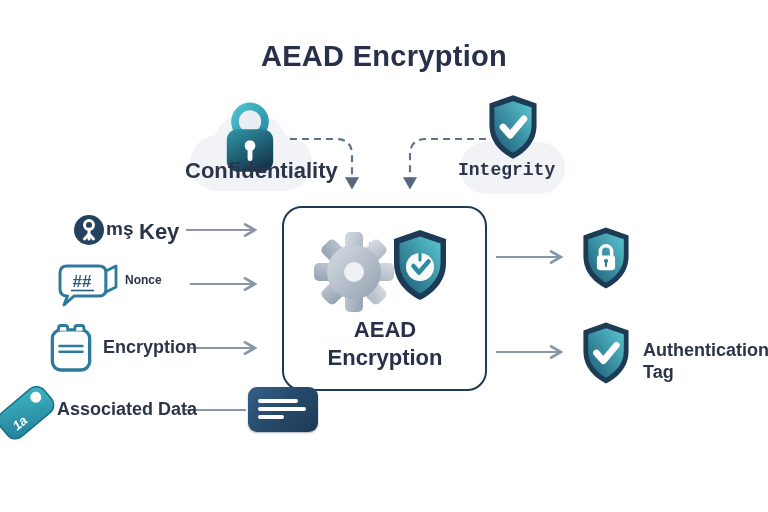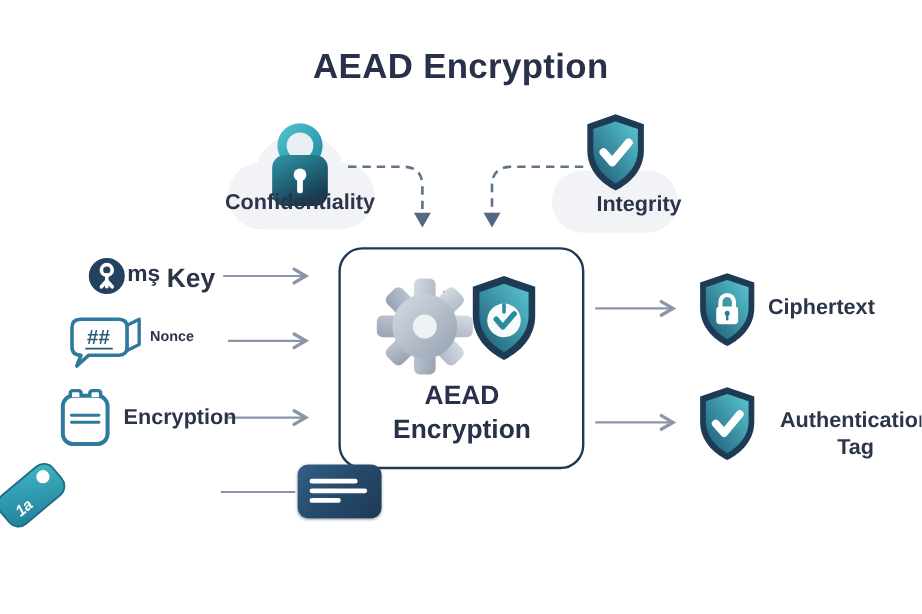--- a/index.html
+++ b/index.html
@@ -1,19 +1,19 @@
 <!DOCTYPE html>
 <html><head>
 <meta charset="utf-8">
 <style>
   html,body{margin:0;padding:0;background:#fff;}
   #canvas{position:relative;width:768px;height:512px;background:#ffffff;overflow:hidden;
           font-family:"Liberation Sans",sans-serif;color:#2b3449;}
   .abs{position:absolute;}
-  .lbl{font-weight:700;color:#2b3449;white-space:nowrap;text-align:center;}
+  .lbl{font-weight:700;color:#2b3449;white-space:nowrap;}
   #title{left:0;right:0;top:40px;text-align:center;font-size:29px;font-weight:700;
          color:#28304a;letter-spacing:.3px;}
   .blob{background:#f1f3f7;border-radius:30px;z-index:0;}
   .conn{left:0;top:0;z-index:2;pointer-events:none;}
   .z3{z-index:3;}
   #aead-box{left:282px;top:206px;width:201px;height:181px;border:2.5px solid #1e3a54;
             border-radius:20px;background:#ffffff;z-index:1;}
   #process-label{left:302px;top:316px;width:166px;text-align:center;font-size:22px;
                  font-weight:700;line-height:1.28;color:#28304a;z-index:3;}
   #auth-tag-label{white-space:normal;width:140px;line-height:1.2;}
@@ -79,28 +79,28 @@
   </svg>
 
   <div id="title" class="abs z3">AEAD Encryption</div>
 
   <svg class="abs z3" style="left:221px;top:93px;" width="58" height="84" viewBox="0 0 60 84">
     <circle cx="30" cy="28" r="15.5" fill="#e9eef2" stroke="url(#gShackle)" stroke-width="8"></circle>
     <rect x="6" y="36" width="48" height="44" rx="11" fill="url(#gLock)"></rect>
     <circle cx="30" cy="53" r="5.5" fill="#fff"></circle>
     <rect x="27.5" y="56" width="5" height="13" rx="2.5" fill="#fff"></rect>
   </svg>
-  <div class="abs z3 lbl" style="left:185px;top:158px;width:130px;text-align:center;font-size:18px;">Confidentiality</div>
+  <div class="abs z3 lbl" style="left:185px;top:158px;width:130px;text-align:center;font-size:22px;">Confidentiality</div>
 
   <svg class="abs z3" style="left:484px;top:92px;" width="58" height="70" viewBox="0 0 64 76">
     <path d="M32 3 L58 12 V36 C58 54 46 66 32 73 C18 66 6 54 6 36 V12 Z" fill="#1e3b56"></path>
     <path d="M32 9.5 L52.5 16.5 V36 C52.5 50 43 60 32 66.5 C21 60 11.5 50 11.5 36 V16.5 Z" fill="url(#gTeal)"></path>
     <path d="M21 38 L29 47 L44 29" fill="none" stroke="#fff" stroke-width="7.5" stroke-linecap="round" stroke-linejoin="round"></path>
   </svg>
-  <div class="abs z3 lbl" style="left:458px;top:160px;width:110px;text-align:right;font-size:18px;">Integrity</div>
+  <div class="abs z3 lbl" style="left:458px;top:160px;width:110px;text-align:left;font-size:18px;font-family:Liberation Mono, monospace;">Integrity</div>
 
   <svg class="abs z3" style="left:312px;top:230px;" width="84" height="84" viewBox="0 0 84 84">
     <path d="M57 12 L70 19 L63 31 Z" fill="#7b8795"></path>
     <rect x="33" y="2" width="18" height="80" rx="5" fill="url(#gGear)"></rect>
     <rect x="33" y="2" width="18" height="80" rx="5" fill="url(#gGear)" transform="rotate(45 42 42)"></rect>
     <rect x="33" y="2" width="18" height="80" rx="5" fill="url(#gGear)" transform="rotate(90 42 42)"></rect>
     <rect x="33" y="2" width="18" height="80" rx="5" fill="url(#gGear)" transform="rotate(135 42 42)"></rect>
     <circle cx="42" cy="42" r="27" fill="url(#gGear)"></circle>
     <circle cx="42" cy="42" r="10" fill="#eef1f5"></circle>
   </svg>
@@ -137,36 +137,36 @@
   </svg>
   <div class="abs z3 lbl" style="left:103px;top:337px;font-size:18px;">Encryption</div>
 
   <svg class="abs z3" style="left:-4px;top:378px;" width="64" height="64" viewBox="0 0 64 64">
     <g transform="rotate(-40 30 34)">
       <rect x="1" y="19" width="57" height="31" rx="10" fill="url(#gTag)" stroke="#1c6d86" stroke-width="1.5"></rect>
       <circle cx="47" cy="29" r="5.5" fill="#ffffff"></circle>
       <text x="11" y="43" font-size="13" font-weight="700" font-style="italic" fill="#ffffff">1a</text>
     </g>
   </svg>
+  <div class="abs z3 lbl" style="left:57px;top:399px;font-size:18px;">Associated Data</div>
 
   <div id="ad-card" class="abs">
     <div class="card-line" style="left:10px;top:12px;width:40px;"></div>
     <div class="card-line" style="left:10px;top:20px;width:48px;"></div>
     <div class="card-line" style="left:10px;top:28px;width:26px;"></div>
   </div>
 
   <svg class="abs z3" style="left:578px;top:225px;" width="56" height="66" viewBox="0 0 64 76">
     <path d="M32 3 L58 12 V36 C58 54 46 66 32 73 C18 66 6 54 6 36 V12 Z" fill="#1e3b56"></path>
     <path d="M32 9.5 L52.5 16.5 V36 C52.5 50 43 60 32 66.5 C21 60 11.5 50 11.5 36 V16.5 Z" fill="url(#gTeal)"></path>
     <path d="M25.5 36 v-5.5 a6.5 6.5 0 0 1 13 0 V36" fill="none" stroke="#fff" stroke-width="4"></path>
     <rect x="21.5" y="35" width="21" height="17" rx="3.5" fill="#fff"></rect>
     <circle cx="32" cy="41.5" r="2.4" fill="#2a7d93"></circle>
     <rect x="30.8" y="42.5" width="2.4" height="6" rx="1.2" fill="#2a7d93"></rect>
   </svg>
-  <div class="abs z3 lbl" style="left:640px;top:246px;font-size:18px;">Ciphertext</div>
 
   <svg class="abs z3" style="left:578px;top:320px;" width="56" height="66" viewBox="0 0 64 76">
     <path d="M32 3 L58 12 V36 C58 54 46 66 32 73 C18 66 6 54 6 36 V12 Z" fill="#1e3b56"></path>
     <path d="M32 9.5 L52.5 16.5 V36 C52.5 50 43 60 32 66.5 C21 60 11.5 50 11.5 36 V16.5 Z" fill="url(#gTeal)"></path>
     <path d="M21 38 L29 47 L44 29" fill="none" stroke="#fff" stroke-width="7.5" stroke-linecap="round" stroke-linejoin="round"></path>
   </svg>
   <div id="auth-tag-label" class="abs z3 lbl" style="left:643px;top:340px;font-size:18px;">Authentication Tag</div>
 
 </div>
 

